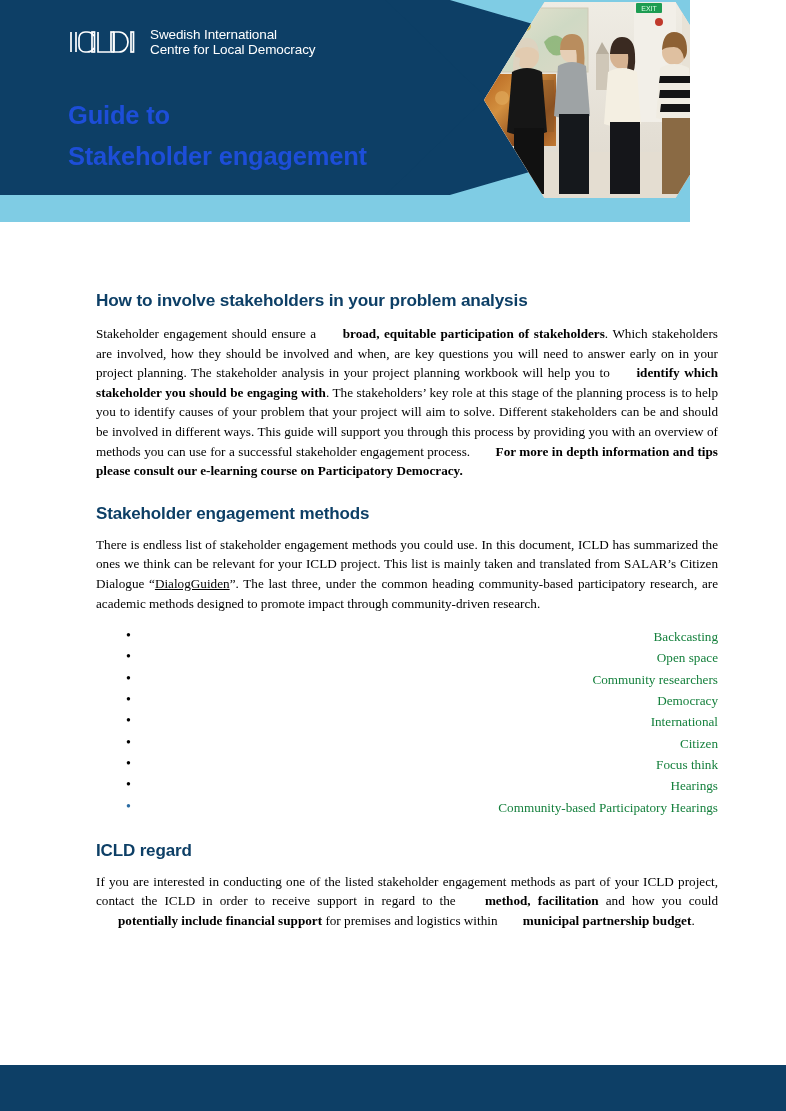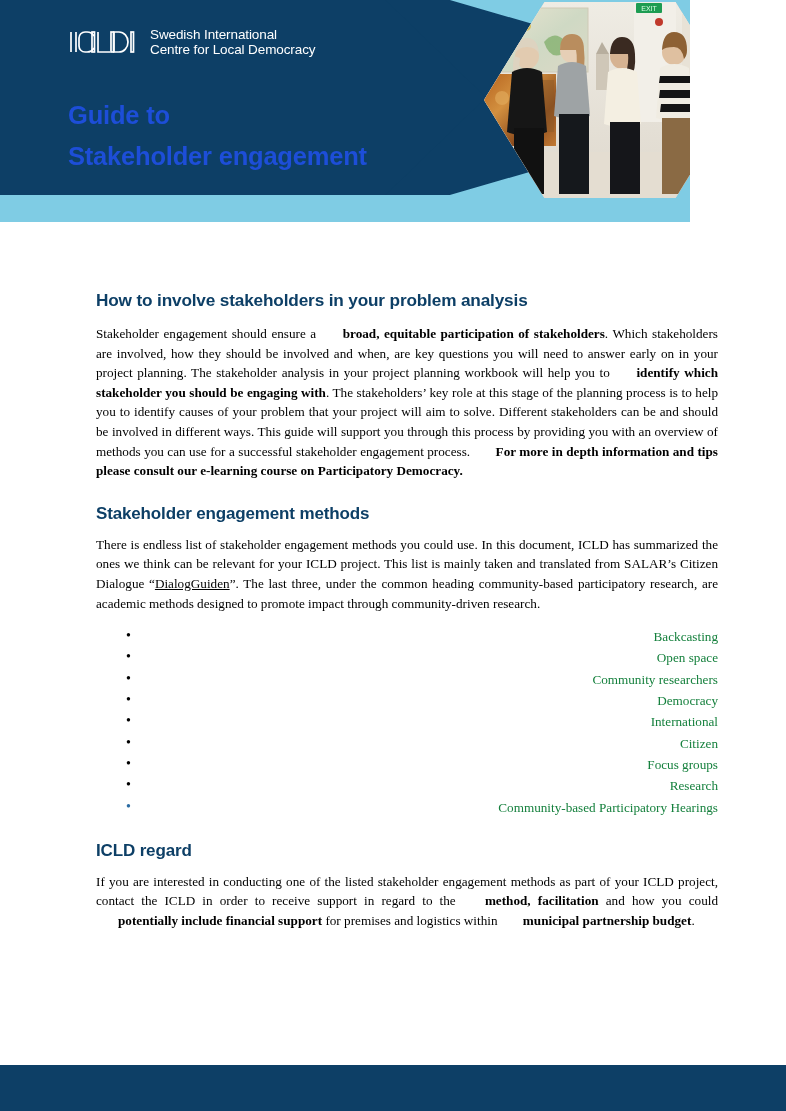--- a/index.html
+++ b/index.html
@@ -273,22 +273,22 @@
 
     <p class="body"><span>There is endless list of stakeholder engagement methods you could use. In this document, ICLD has summarized the ones we think can be relevant for your ICLD project. This list is mainly taken and translated from SALAR’s Citizen Dialogue “</span><a class="doclink" href="#">DialogGuiden</a><span>”. The last three, under the common heading community-based participatory research, are academic methods designed to promote impact through community-driven research.</span></p>
 
     <ul class="methods">
       <li>Backcasting</li>
       <li>Open space</li>
       <li>Community researchers</li>
       <li>Democracy</li>
       <li>International</li>
       <li>Citizen</li>
-      <li>Focus groups</li>
-      <li>Research</li>
+      <li>Focus think</li>
+      <li>Hearings</li>
       <li class="accent">Community-based Participatory Hearings</li>
     </ul>
 
     <h2 class="section sub">ICLD regard</h2>
 
     <p class="body"><span>If you are interested in conducting one of the listed stakeholder engagement methods as part of your ICLD project, contact the ICLD in order to receive support in regard to the </span><b>method, facilitation</b><span> and how you could </span><b>potentially include financial support</b><span> for premises and logistics within </span><b>municipal partnership budget</b><span>.</span></p>
 
   </div>
 </div>
 

